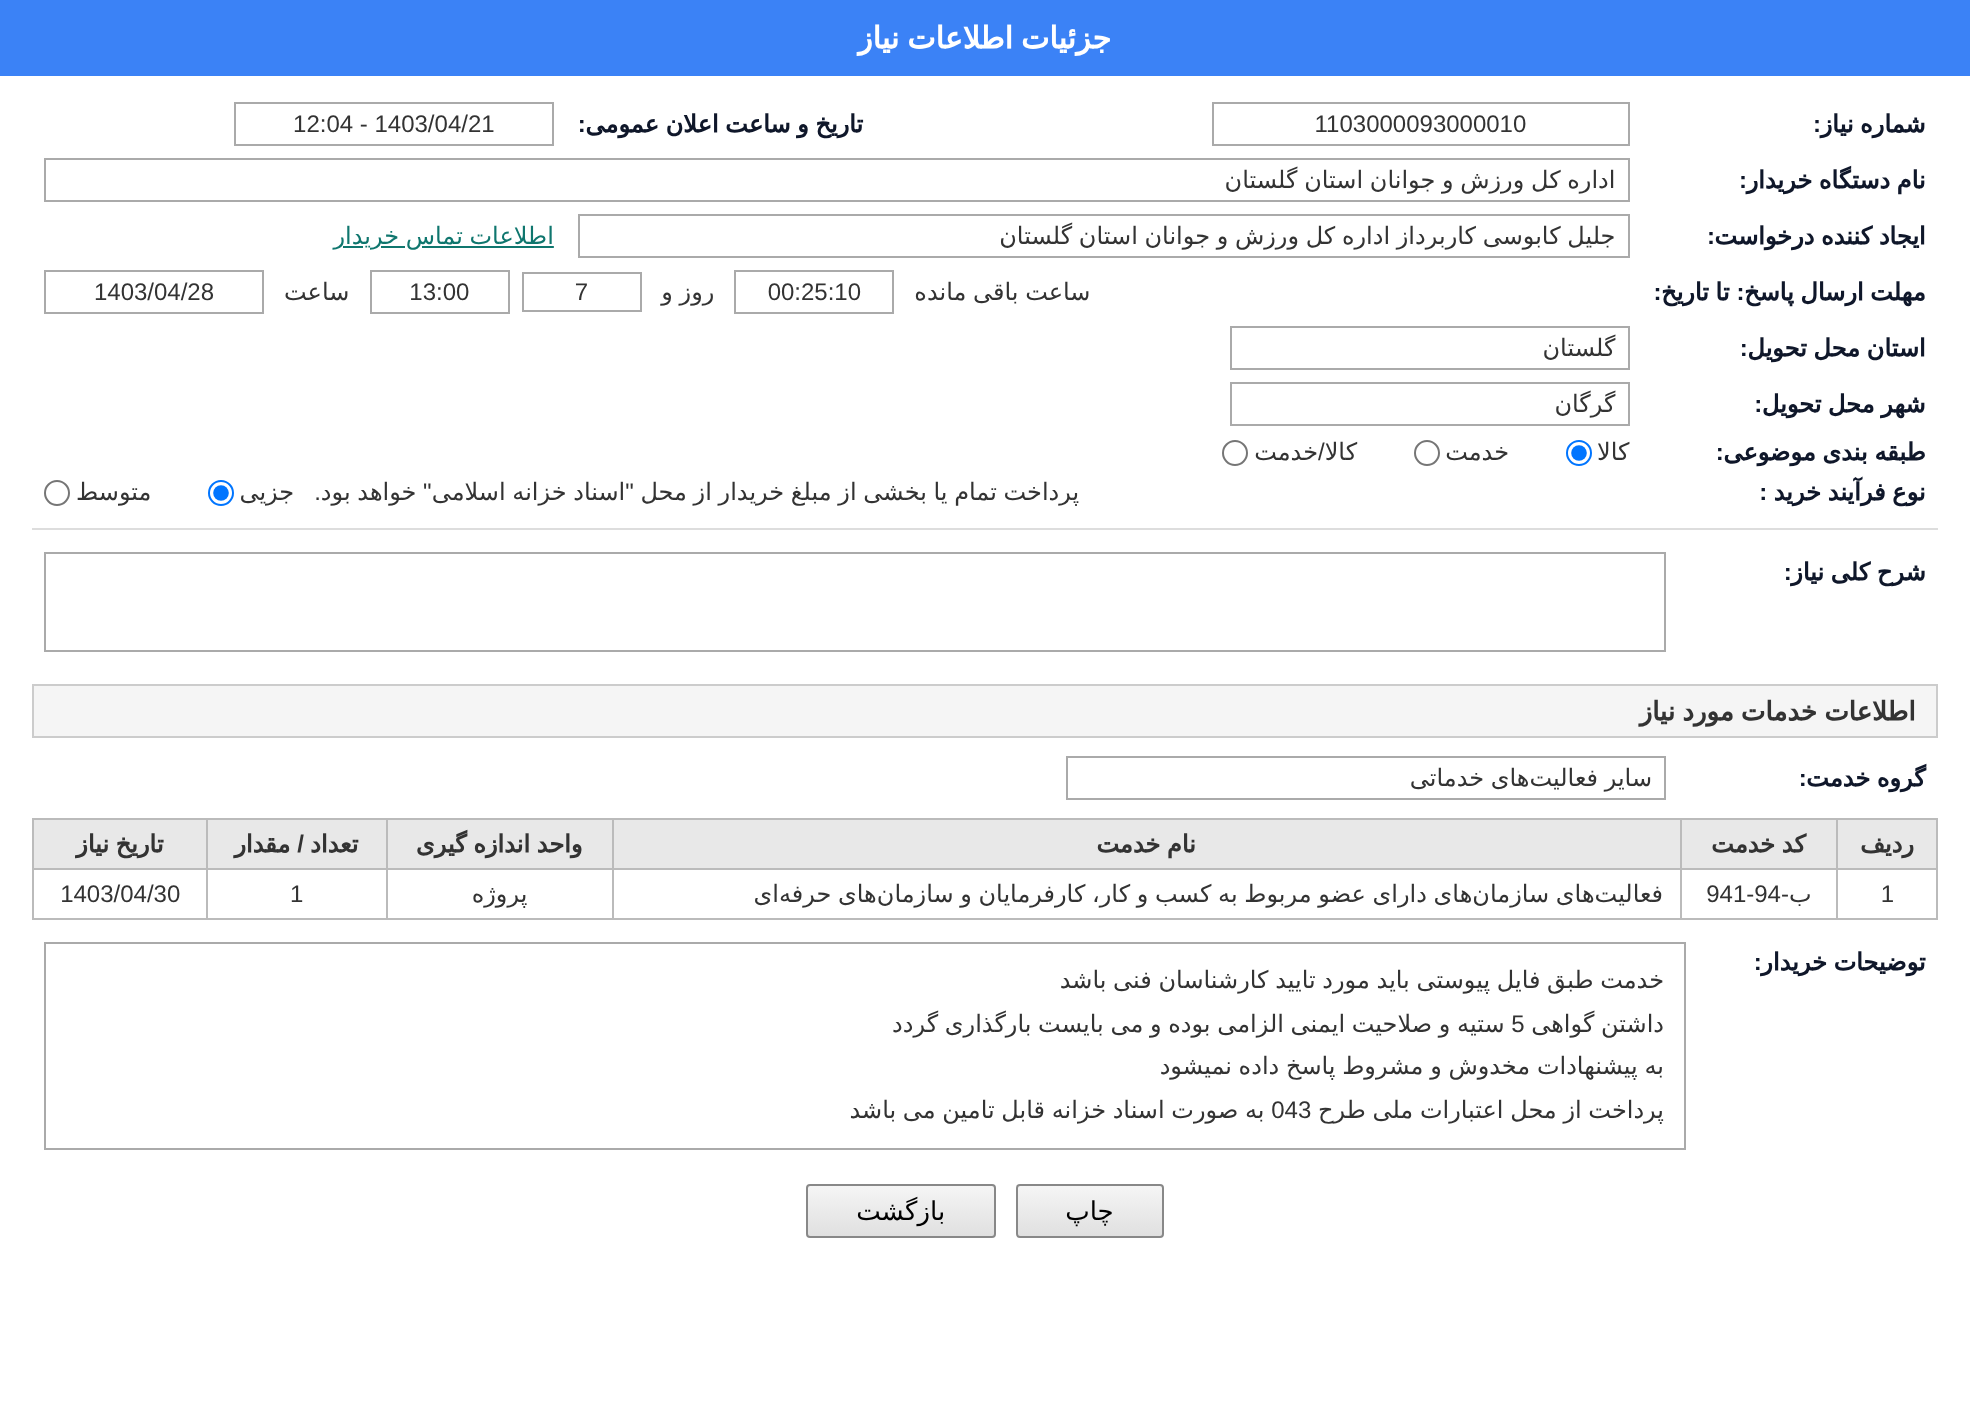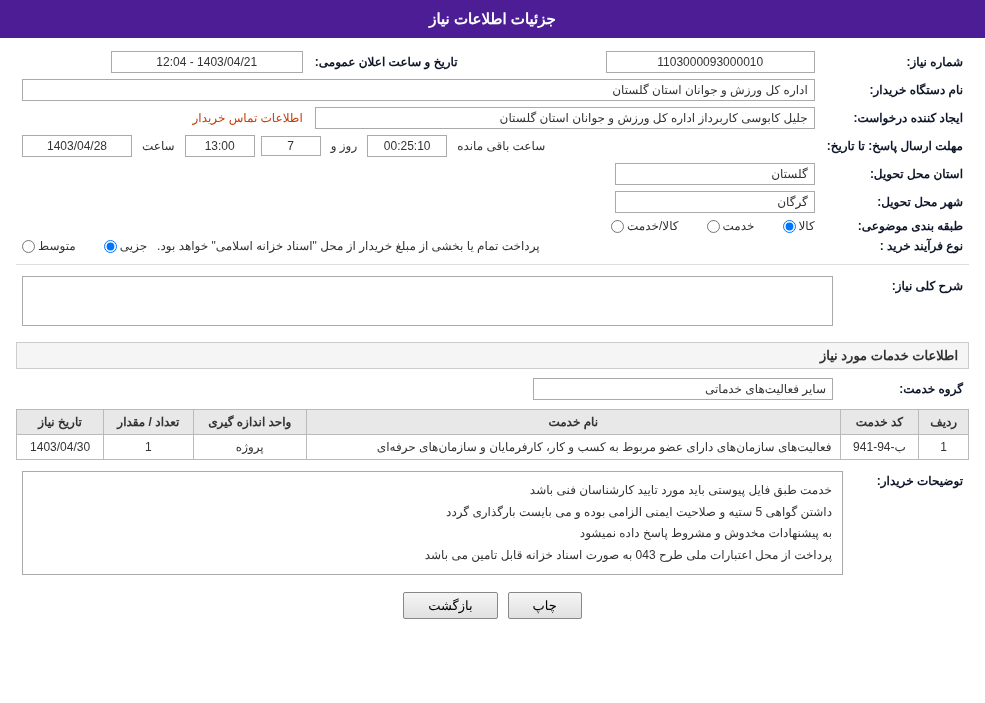--- a/index.html
+++ b/index.html
@@ -10,21 +10,21 @@
       direction: rtl;
       color: #333;
     }
     .page-wrapper {
       max-width: 985px;
       margin: 0 auto;
       background: #fff;
       min-height: 703px;
     }
     .header-bar {
-      background: #4c1d95;
+      background: #3b82f6;
       color: #fff;
       text-align: center;
       padding: 10px 16px;
       font-size: 15px;
       font-weight: bold;
     }
     .content {
       padding: 10px 16px;
     }
     .section-title {
@@ -73,21 +73,22 @@
       align-items: center;
       gap: 6px;
     }
     .date-input {
       border: 1px solid #aaa;
       background: #fff;
       padding: 3px 8px;
       text-align: center;
     }
     .link-blue {
-      color: #c2410c;
+      color: #0f766e;
+      text-decoration: underline;
       cursor: pointer;
       margin-left: 48px;
     }
     .radio-group {
       display: flex;
       gap: 28px;
       align-items: center;
       flex-direction: row-reverse;
     }
     .radio-item {
@@ -178,21 +179,21 @@
     <table class="info-table">
       <tbody>
           <tr>
         <td class="label-cell">شماره نیاز:</td>
         <td class="value-cell">
           <div class="input-box" style="width:209px; text-align:center;">1103000093000010</div>
         </td>
         <td style="width:40px;"></td>
         <td class="label-cell">تاریخ و ساعت اعلان عمومی:</td>
         <td class="value-cell">
-          <div class="input-box" style="width:192px; text-align:center;">1403/04/21 - 12:04</div>
+          <div class="input-box" style="width:160px; text-align:center;">1403/04/21 - 12:04</div>
         </td>
       </tr>
       <tr>
         <td class="label-cell">نام دستگاه خریدار:</td>
         <td class="value-cell" colspan="4">
           <div class="input-full">اداره کل ورزش و جوانان استان گلستان</div>
         </td>
       </tr>
       <tr>
         <td class="label-cell">ایجاد کننده درخواست:</td>

